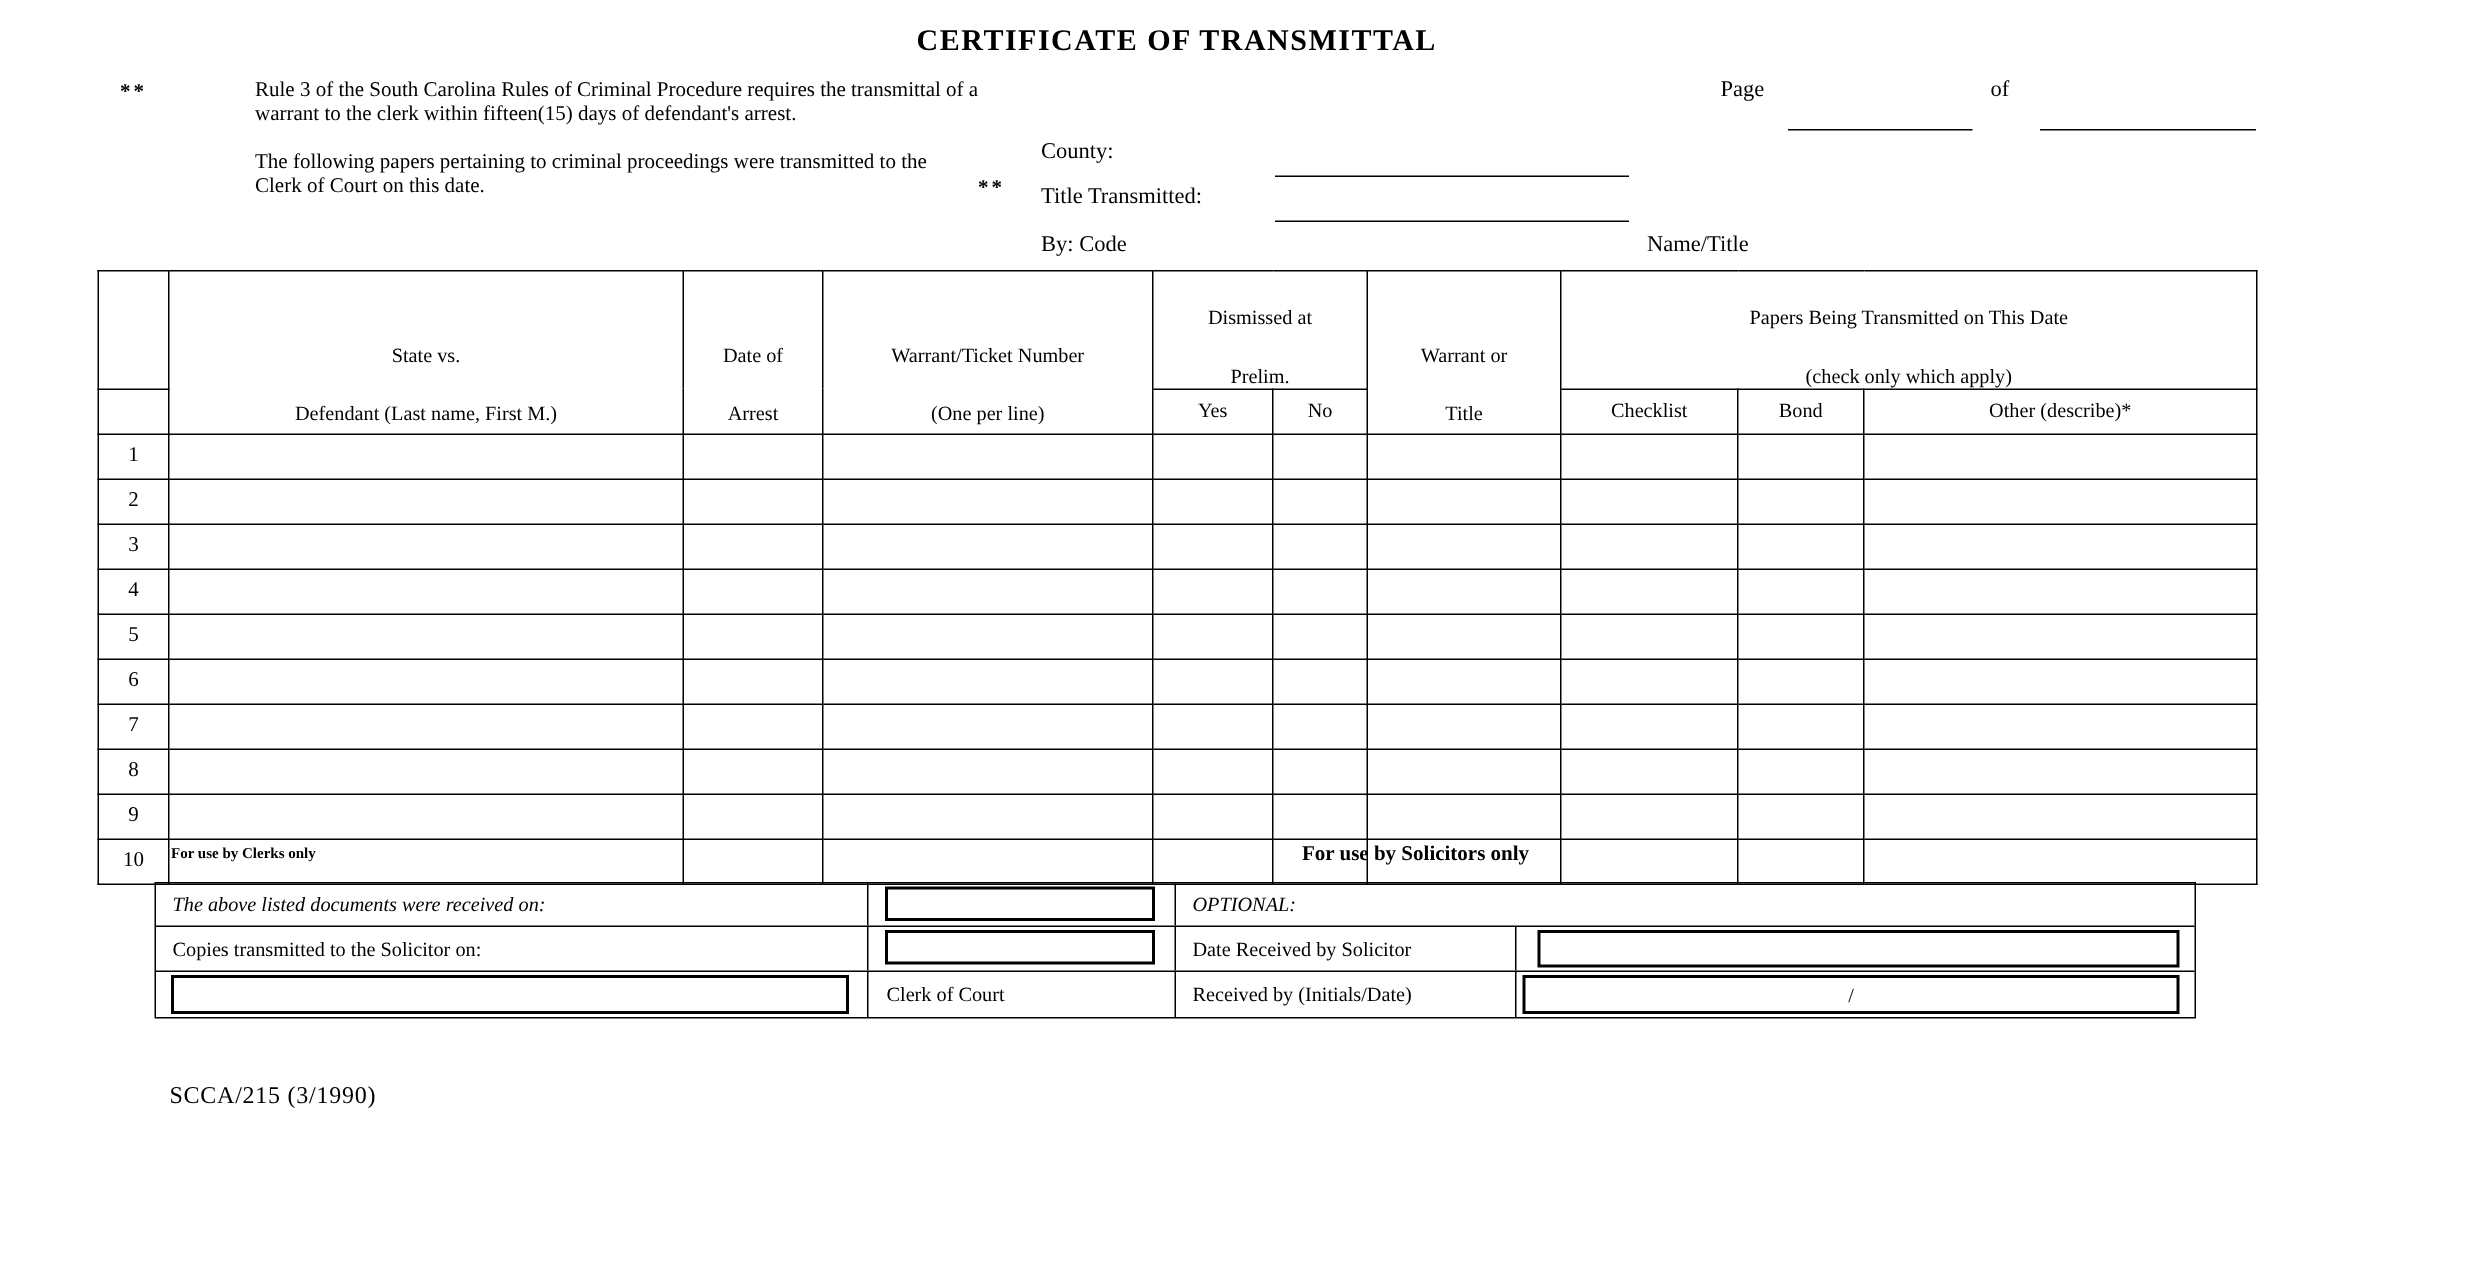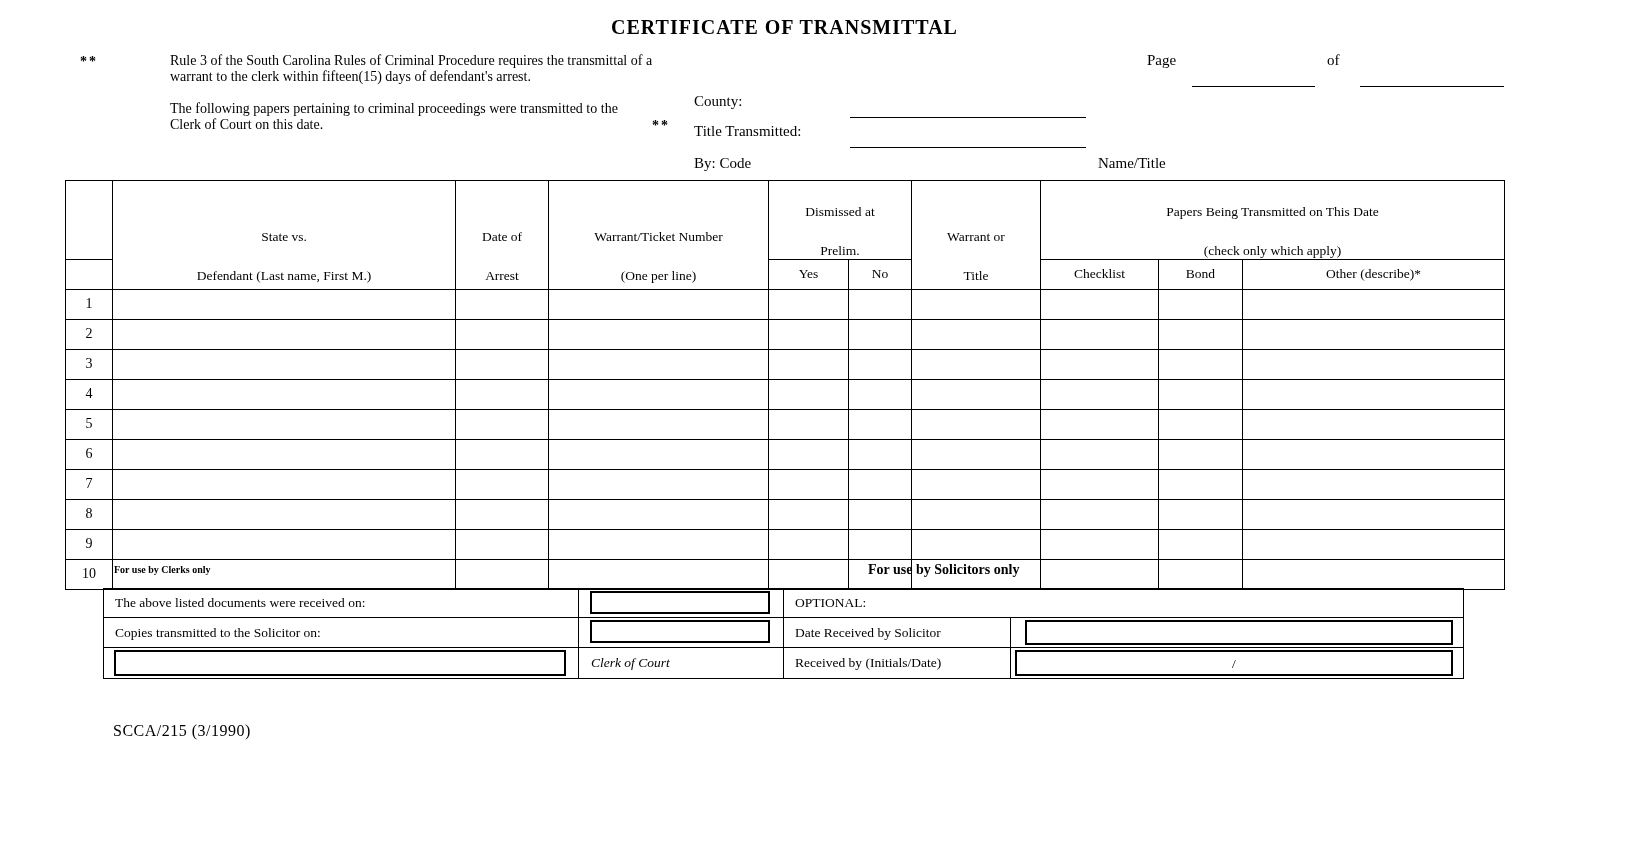--- a/index.html
+++ b/index.html
@@ -76,24 +76,24 @@
   }
   .bt-row { display: flex; }
   .bt-row + .bt-row { border-top: 1px solid #000; }
   .bt-cell { position: relative; flex: 0 0 auto; }
   .bt-cell + .bt-cell { border-left: 1px solid #000; }
   .bt-cell.fill { flex: 1 1 auto; }
   .r1 { height: 28px; }
   .r2 { height: 30px; }
   .r3 { height: 31px; }
   .colA { width: 474px; }
-  .colB { width: 205px; font-style: italic; }
+  .colB { width: 205px; }
   .colC { width: 227px; }
   .bt-text { display: block; padding-left: 11px; line-height: inherit; }
-  .r1 .bt-text { line-height: 27px; }
+  .r1 .bt-text { line-height: 27px; font-style: italic; }
   .r2 .bt-text { line-height: 29px; }
   .r3 .bt-text { line-height: 30px; }
   .ibox { position: absolute; border: 2px solid #000; background: #fff; }
   .ibox.small { left: 11px; top: 2px; width: 180px; height: 23px; }
   .ibox.wide-r2 { left: 14px; top: 2px; right: 10px; height: 25px; }
   .ibox.sig { left: 10px; top: 2px; width: 452px; height: 26px; }
   .ibox.wide-r3 { left: 4px; top: 2px; right: 10px; height: 26px; text-align: center; line-height: 23px; }
 
   .form-number {
     position: absolute;

